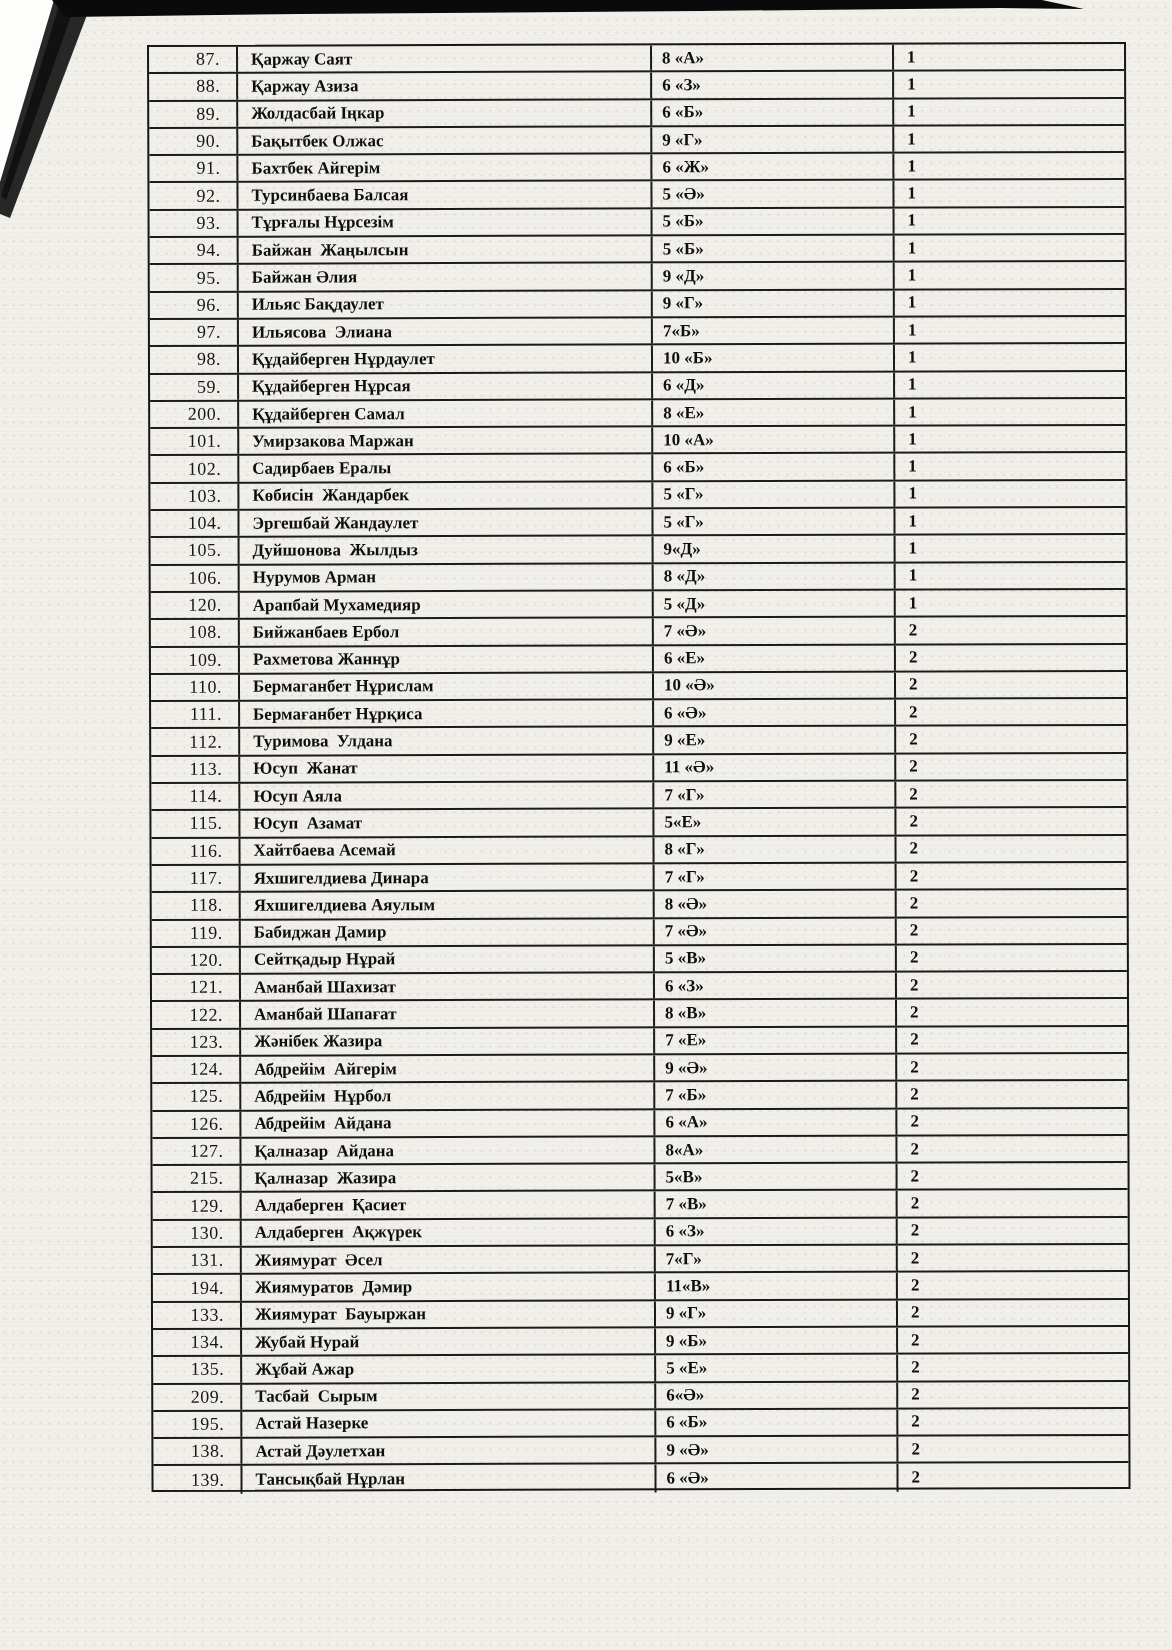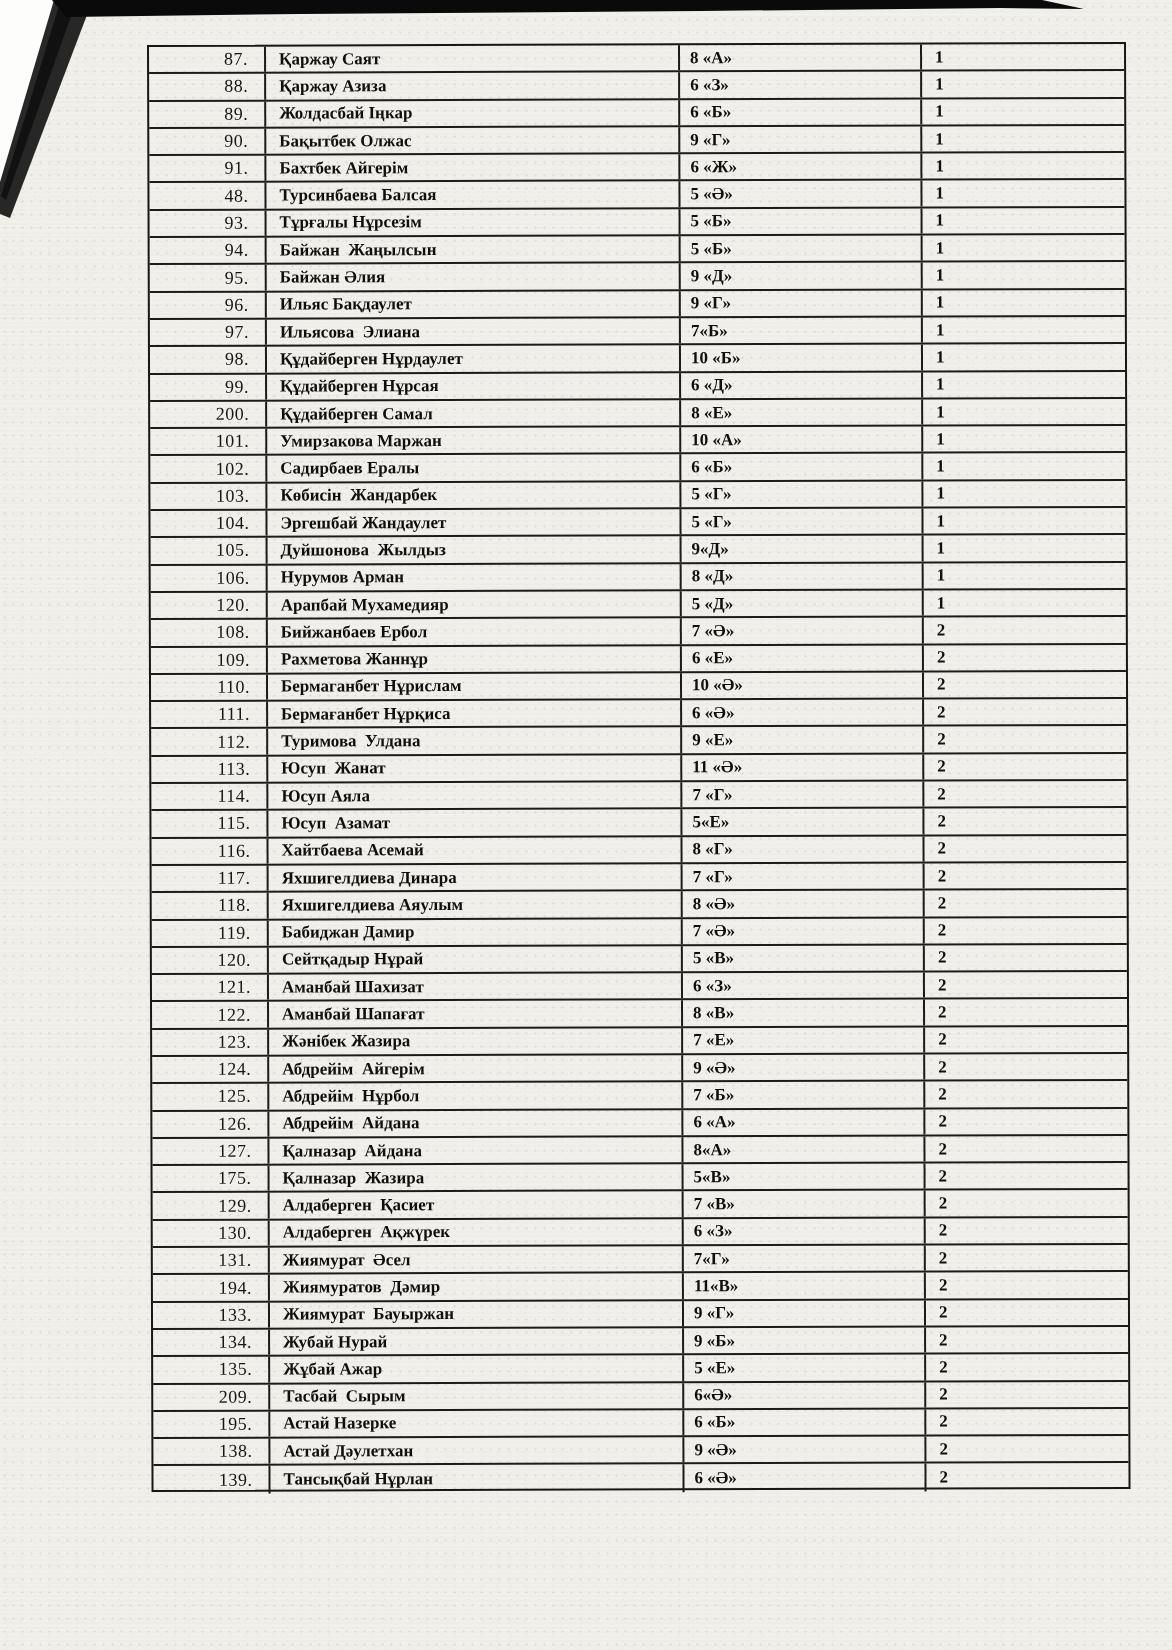--- a/index.html
+++ b/index.html
@@ -31,21 +31,21 @@
   .t-row{
     display:flex;height:27.3px;box-sizing:border-box;
     border-bottom:2px solid #1b1b1b;
     align-items:center;
   }
   .t-row:last-child{border-bottom:none;}
   .c{height:100%;box-sizing:border-box;display:flex;align-items:center;white-space:pre;overflow:hidden;}
   .c-num{
     width:89px;justify-content:flex-end;padding-right:16px;
     border-right:2px solid #1b1b1b;
-    font-size:18px;letter-spacing:.5px;color:#161616;margin-left:28px;
+    font-size:18px;letter-spacing:.5px;color:#161616;
   }
   .c-name{
     width:414px;padding-left:13px;border-right:2px solid #1b1b1b;
     font-weight:bold;font-size:17px;color:#0f0f0f;
   }
   .c-class{
     width:242px;padding-left:10px;border-right:2px solid #1b1b1b;
     font-weight:bold;font-size:17px;color:#0f0f0f;
   }
   .c-count{
@@ -93,21 +93,21 @@
     <div class="c c-class">9 «Г»</div>
     <div class="c c-count">1</div>
   </div>
     <div class="t-row">
     <div class="c c-num">91.</div>
     <div class="c c-name">Бахтбек Айгерім</div>
     <div class="c c-class">6 «Ж»</div>
     <div class="c c-count">1</div>
   </div>
     <div class="t-row">
-    <div class="c c-num">48.</div>
+    <div class="c c-num">92.</div>
     <div class="c c-name">Турсинбаева Балсая</div>
     <div class="c c-class">5 «Ә»</div>
     <div class="c c-count">1</div>
   </div>
     <div class="t-row">
     <div class="c c-num">93.</div>
     <div class="c c-name">Тұрғалы Нұрсезім</div>
     <div class="c c-class">5 «Б»</div>
     <div class="c c-count">1</div>
   </div>
@@ -135,21 +135,21 @@
     <div class="c c-class">7«Б»</div>
     <div class="c c-count">1</div>
   </div>
     <div class="t-row">
     <div class="c c-num">98.</div>
     <div class="c c-name">Құдайберген Нұрдаулет</div>
     <div class="c c-class">10 «Б»</div>
     <div class="c c-count">1</div>
   </div>
     <div class="t-row">
-    <div class="c c-num">99.</div>
+    <div class="c c-num">59.</div>
     <div class="c c-name">Құдайберген Нұрсая</div>
     <div class="c c-class">6 «Д»</div>
     <div class="c c-count">1</div>
   </div>
     <div class="t-row">
     <div class="c c-num">200.</div>
     <div class="c c-name">Құдайберген Самал</div>
     <div class="c c-class">8 «Е»</div>
     <div class="c c-count">1</div>
   </div>
@@ -309,21 +309,21 @@
     <div class="c c-class">6 «А»</div>
     <div class="c c-count">2</div>
   </div>
     <div class="t-row">
     <div class="c c-num">127.</div>
     <div class="c c-name">Қалназар  Айдана</div>
     <div class="c c-class">8«А»</div>
     <div class="c c-count">2</div>
   </div>
     <div class="t-row">
-    <div class="c c-num">175.</div>
+    <div class="c c-num">215.</div>
     <div class="c c-name">Қалназар  Жазира</div>
     <div class="c c-class">5«В»</div>
     <div class="c c-count">2</div>
   </div>
     <div class="t-row">
     <div class="c c-num">129.</div>
     <div class="c c-name">Алдаберген  Қасиет</div>
     <div class="c c-class">7 «В»</div>
     <div class="c c-count">2</div>
   </div>

